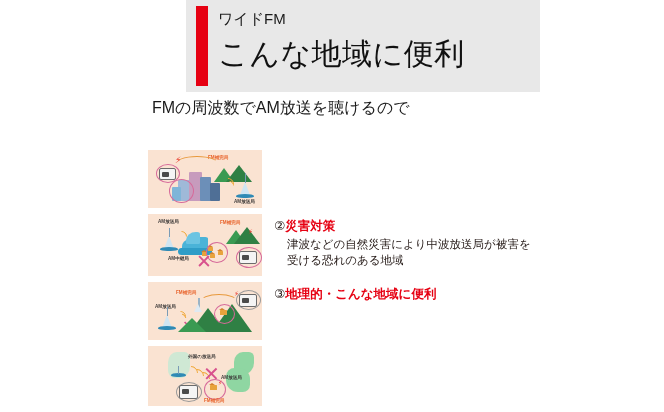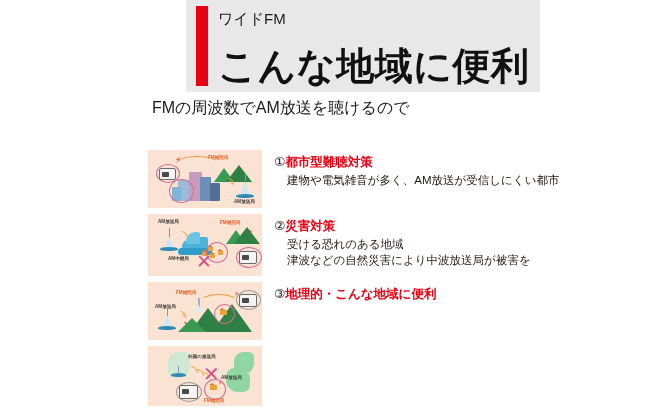--- a/index.html
+++ b/index.html
@@ -41,27 +41,27 @@
   }
   .header-kicker {
     font-size: 15px;
     line-height: 22px;
     font-weight: 400;
     color: #1a1a1a;
     letter-spacing: 0px;
     white-space: nowrap;
   }
   .header-title {
-    font-size: 38px;
+    font-size: 30px;
     line-height: 40px;
-    font-weight: 700;
+    font-weight: 400;
     color: #111111;
     letter-spacing: 0.5px;
     white-space: nowrap;
-    margin-top: 16px;
+    margin-top: 4px;
   }
 
   
   .lead {
     position: absolute;
     left: 152px;
     top: 96px;
     width: 500px;
   }
   .lead-line1 {
@@ -295,24 +295,20 @@
 
       <div class="tower" style="left:92px; top:32px;"></div>
       <div class="tower-mast" style="left:96.5px; top:23px; height:10px;"></div>
       <div class="dish" style="left:88px; top:44px; width:18px; height:4px;"></div>
 
       <div class="wave" style="left:74px; top:28px; width:10px; height:10px; transform:rotate(45deg);"></div>
       <div class="wave" style="left:77px; top:31px; width:7px; height:7px; transform:rotate(45deg);"></div>
       <div class="ill-label lbl-am" style="left:86px; top:49px;">AM放送局</div>
     </div>
     <div class="row-text">
-      <div class="row-title"><span class="row-num">①</span><span>都市型難聴対策</span></div>
-      <div class="row-desc">
-        <div>建物や電気雑音が多く、AM放送が受信しにくい都市</div>
-      </div>
     </div>
   </div>
 
   <div class="row">
     <div class="thumb" style="height:62px;">
       <div class="ill-label lbl-am" style="left:10px; top:5px;">AM放送局</div>
 
       <div class="tower" style="left:16px; top:22px;"></div>
       <div class="tower-mast" style="left:20.5px; top:14px; height:9px;"></div>
       <div class="dish" style="left:12px; top:33px; width:18px; height:4px;"></div>
@@ -335,22 +331,22 @@
       <div class="mtn" style="left:78px; top:16px;"></div>
       <div class="mtn-dark" style="left:86px; top:13px;"></div>
       <div class="bolt" style="left:100px; top:14px; font-size:7px;">⚡</div>
 
       <div class="circle-hi" style="left:88px; top:33px; width:24px; height:19px;"></div>
       <div class="radio" style="left:91px; top:37px; width:16px; height:11px;"></div>
     </div>
     <div class="row-text">
       <div class="row-title"><span class="row-num">②</span><span>災害対策</span></div>
       <div class="row-desc">
+        <div>津波などの自然災害により中波放送局が被害を</div>
         <div>受ける恐れのある地域</div>
-        <div>津波などの自然災害により中波放送局が被害を</div>
       </div>
     </div>
   </div>
 
   <div class="row">
     <div class="thumb">
       <div class="ill-label lbl-fm" style="left:28px; top:8px;">FM補完局</div>
       <div class="ill-label lbl-am" style="left:7px; top:22px;">AM放送局</div>
 
       <div class="tower" style="left:14px; top:33px;"></div>

